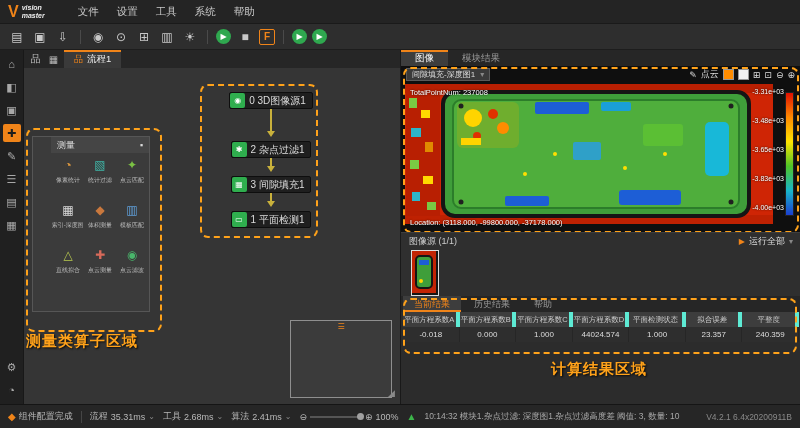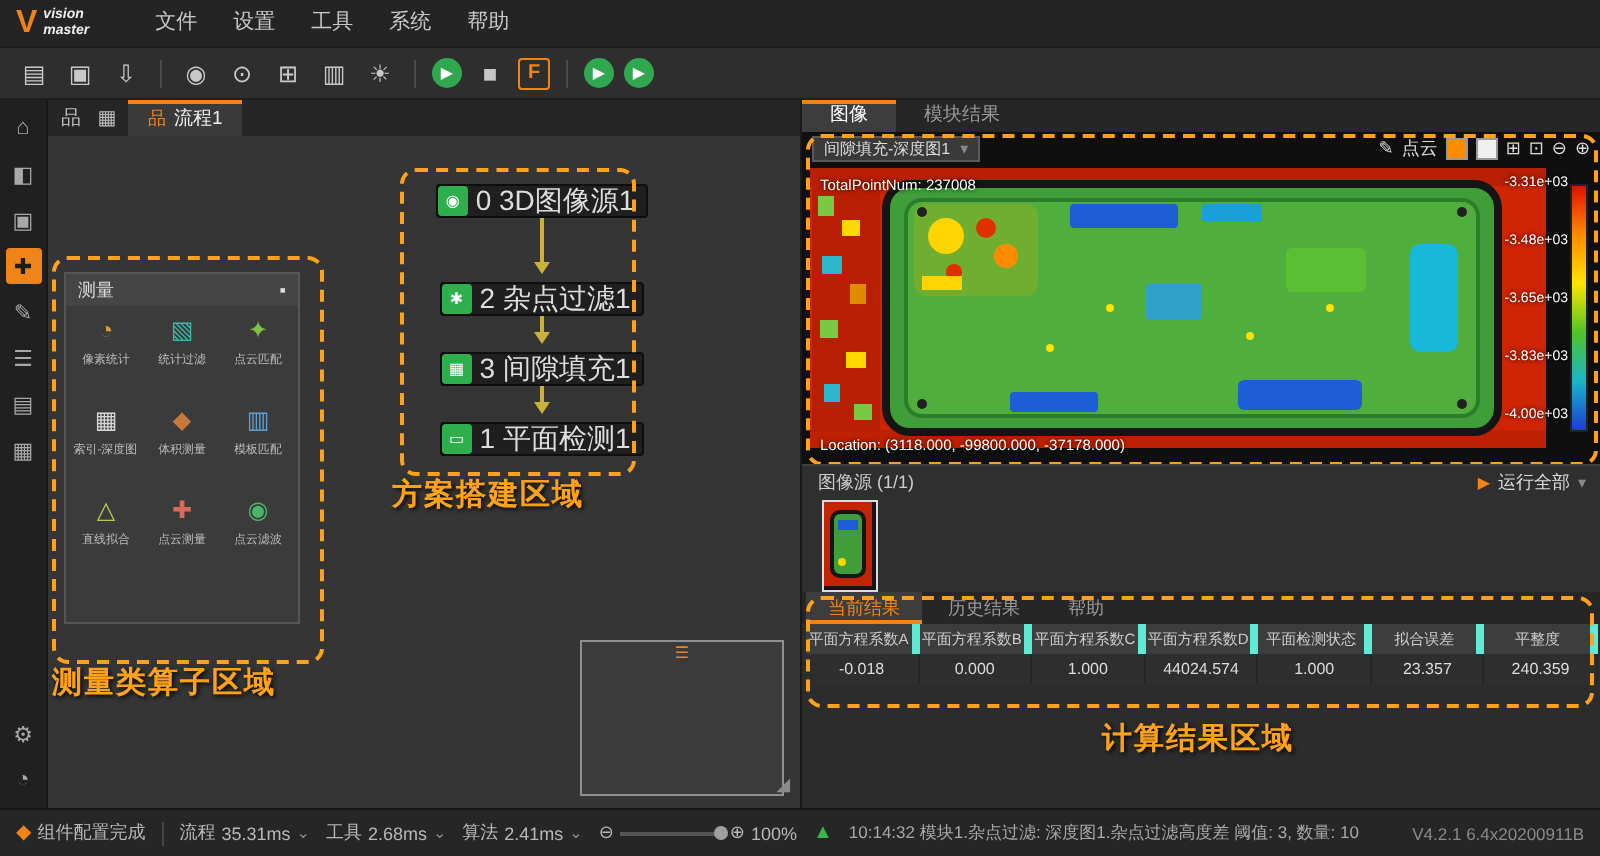--- a/index.html
+++ b/index.html
@@ -40,21 +40,21 @@
   .flow-tabbar{height:18px;background:#262626;display:flex;align-items:center;gap:3px;
                padding:0 4px;border-bottom:1px solid #1c1c1c;}
   .ft-icon{font-size:10px;color:#bbb;width:15px;text-align:center;}
   .flow-tab{height:18px;display:flex;align-items:center;gap:4px;background:#3a3a3a;
             padding:0 10px;font-size:9.5px;color:#eee;box-shadow:inset 0 2px 0 #f08419;box-sizing:border-box;}
   .flow-tab .ico{color:#f08419;font-size:9px;}
   .canvas{position:absolute;left:0;top:18px;right:0;bottom:0;background:#353535;overflow:hidden;}
 
   
   .mpanel{position:absolute;left:8px;top:68px;width:118px;height:176px;background:#3b3b3b;
-          border:1px solid #565656;display:flex;flex-direction:column;box-sizing:border-box;}
+          border:1px solid #565656;display:flex;flex-direction:column;box-sizing:border-box;padding-left:18px;}
   .mpanel-h{height:16px;background:#454545;display:flex;align-items:center;justify-content:space-between;
             padding:0 6px;font-size:9px;color:#ddd;}
   .mtabs{display:flex;height:16px;}
   .mtab{flex:1;text-align:center;line-height:16px;background:#333;color:#999;font-size:9px;}
   .mtab.active{background:#2b2b2b;color:#f08419;box-shadow:inset 0 -2px 0 #f08419;}
   .mgrid{flex:1;display:grid;grid-template-columns:repeat(3,1fr);grid-auto-rows:44px;
          padding:4px 1px 0;row-gap:1px;}
   .tool{display:flex;flex-direction:column;align-items:center;gap:2px;overflow:hidden;}
   .tool-ic{font-size:12px;height:16px;line-height:16px;}
   .tool-lb{font-size:7px;color:#bbb;white-space:nowrap;transform:scale(.85);}
@@ -63,21 +63,21 @@
   .tool:nth-child(5) .tool-ic{color:#c9783d}.tool:nth-child(6) .tool-ic{color:#5f9fd8}
   .tool:nth-child(7) .tool-ic{color:#b8c94e}.tool:nth-child(8) .tool-ic{color:#d86a5a}
   .tool:nth-child(9) .tool-ic{color:#49b66b}
 
   
   .nodecol{position:absolute;left:186px;top:24px;width:122px;display:flex;flex-direction:column;align-items:center;}
   .node{display:flex;align-items:center;height:15px;background:#1f1f1f;border:1px solid #0e0e0e;
         border-radius:2px;padding-right:6px;}
   .node-ic{width:15px;height:15px;background:#2fae4e;color:#fff;font-size:8px;display:flex;
            align-items:center;justify-content:center;border-radius:2px;margin-right:4px;}
-  .node-lb{font-size:14px;color:#ddd;white-space:nowrap;text-align:center;}
+  .node-lb{font-size:10px;color:#ddd;white-space:nowrap;text-align:center;}
   .arr{display:flex;flex-direction:column;align-items:center;}
   .arr .stem{width:2px;background:#c9b13c;}
   .arr.long .stem{height:22px;} .arr.short .stem{height:8px;}
   .arr .head{width:0;height:0;border:4px solid transparent;border-top:6px solid #c9b13c;}
 
   
   .annbox{position:absolute;border:2px dashed #ffa21a;border-radius:8px;pointer-events:none;}
   .ann-label{position:absolute;font-size:15px;font-weight:bold;color:#ffa21a;white-space:nowrap;
              text-shadow:1px 1px 2px rgba(0,0,0,.85);letter-spacing:1px;pointer-events:none;}
   #annbox-operators{left:2px;top:60px;width:132px;height:200px;}
@@ -288,21 +288,20 @@
           </div>
         <div class="node">
           <span class="node-ic">▭</span>
           <span class="node-lb">1 平面检测1</span>
         </div>
       </div>
 
       <div class="annbox" id="annbox-operators"></div>
       <div class="ann-label" id="ann-operators">测量类算子区域</div>
       <div class="annbox" id="annbox-builder"></div>
-      <div class="ann-label" id="ann-builder">方案搭建区域</div>
 
       <div class="minimap">
         <span class="grip">☰</span>
       </div>
       <span class="canvas-resize">◢</span>
     </div>
   </section>
 
   <section class="right-panel">
     <div class="rtabbar">

